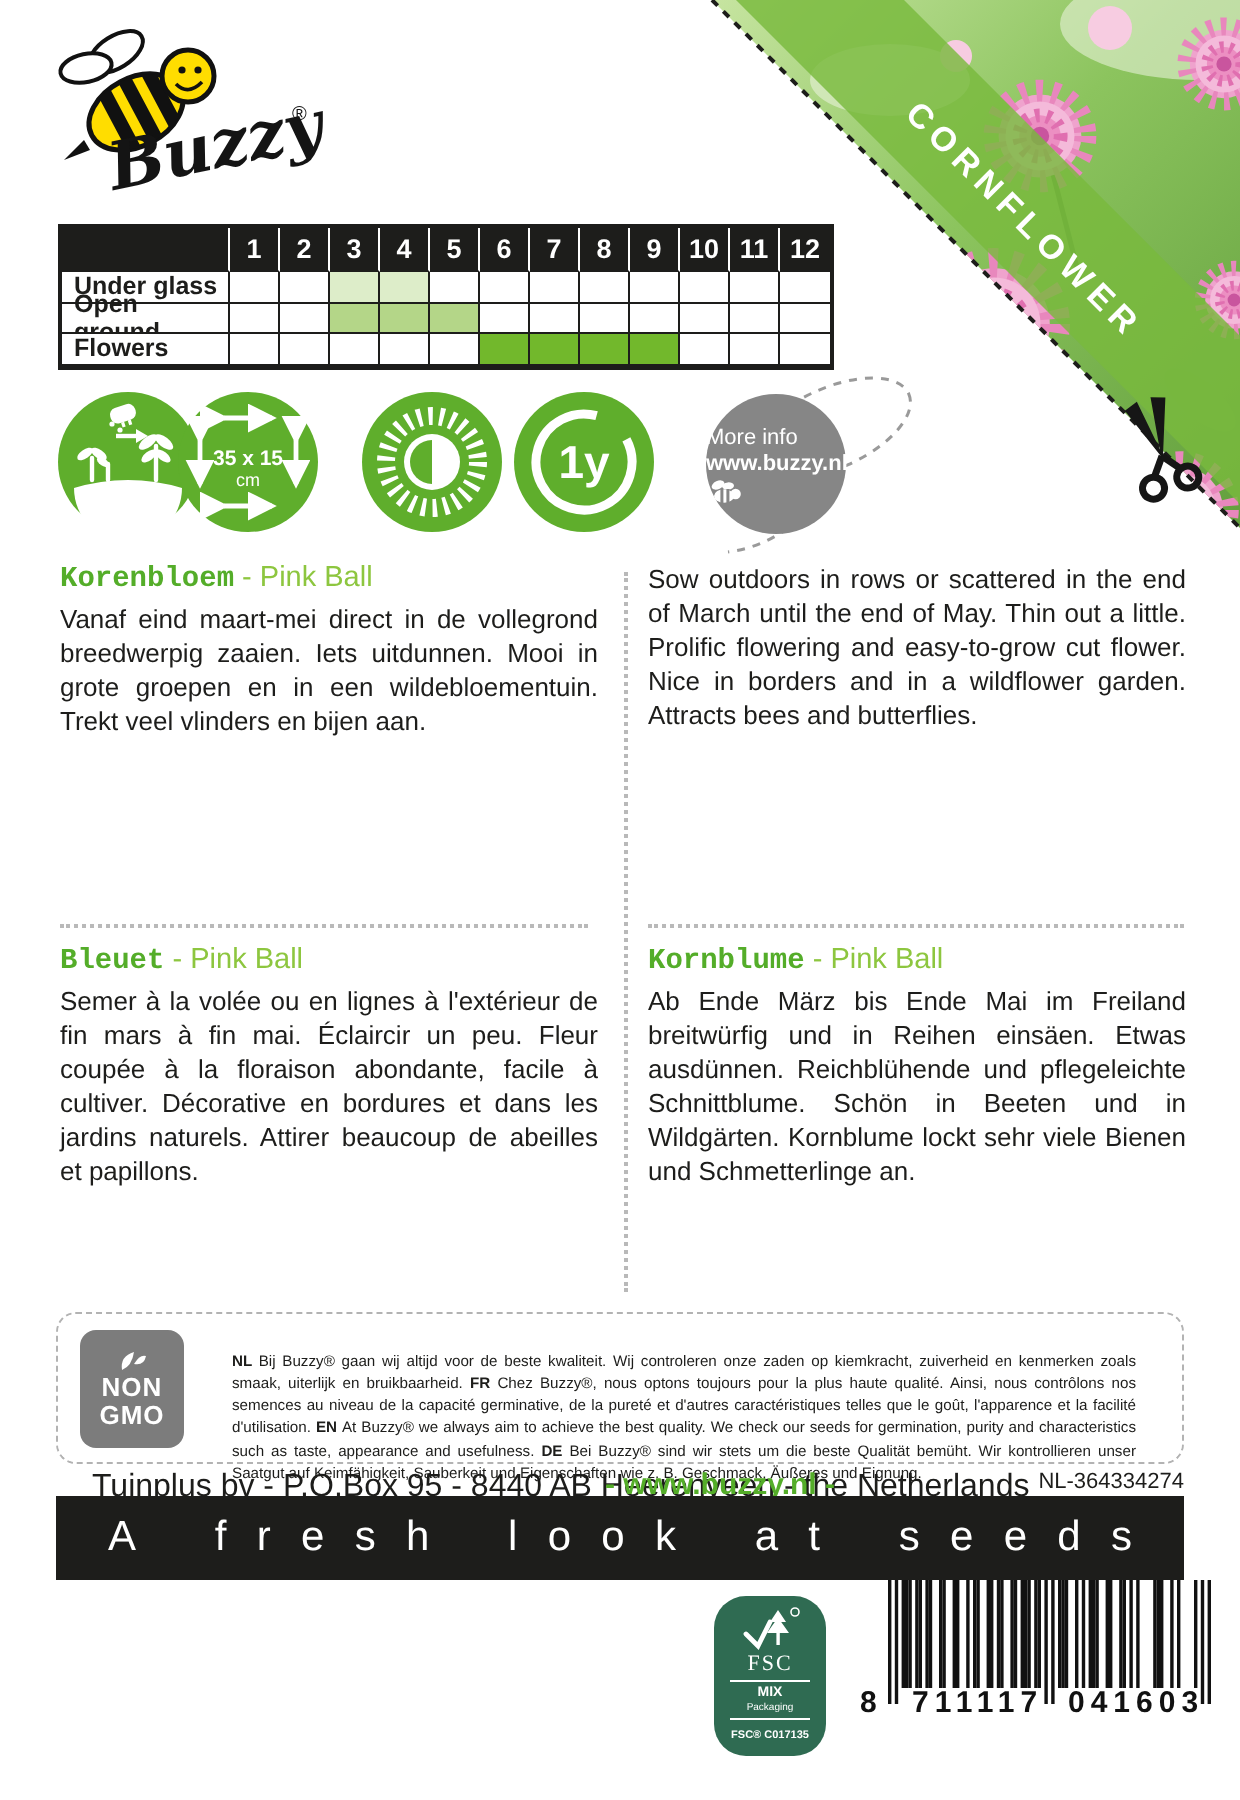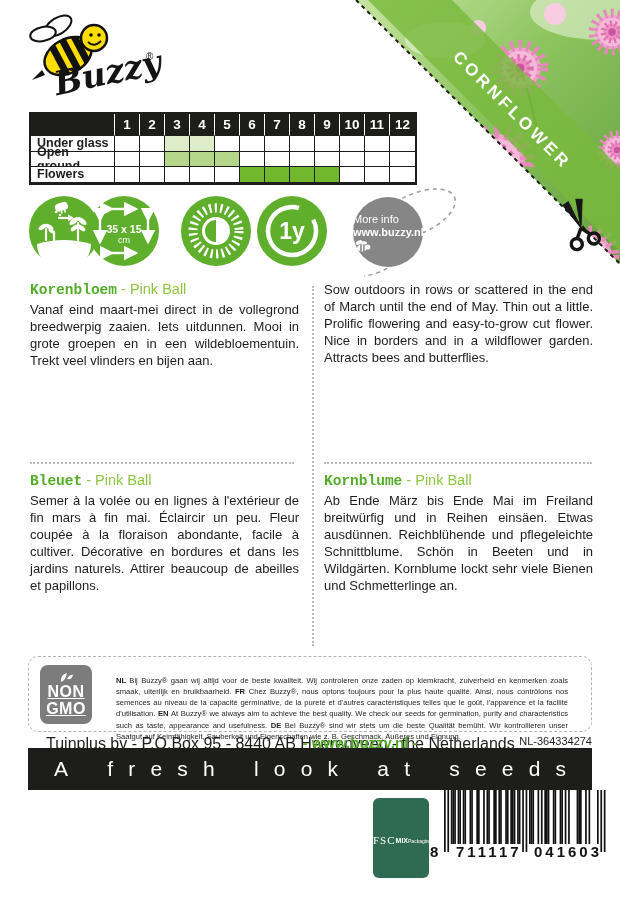--- a/index.html
+++ b/index.html
@@ -43,38 +43,38 @@
 
   .vdiv{position:absolute;left:312px;top:286px;height:360px;width:0;border-left:2px dotted #b9b9b9;}
   .hdiv{position:absolute;top:462px;height:0;border-top:2px dotted #b9b9b9;}
   .hdiv.l{left:30px;width:264px;}
   .hdiv.r{left:324px;width:268px;}
 
   
   .quality{position:absolute;left:28px;top:656px;width:564px;height:76px;border:1.5px dashed #b3b3b3;border-radius:10px;box-sizing:border-box;}
   .nongmo{position:absolute;left:11px;top:8px;width:52px;height:59px;background:#7c7c7c;border-radius:8px;
           display:flex;flex-direction:column;align-items:center;justify-content:center;color:#fff;}
-  .nongmo .t{font-weight:bold;font-size:16px;line-height:1.05;letter-spacing:.5px;text-decoration:underline;}
+  .nongmo .t{font-weight:bold;font-size:13px;line-height:1.05;letter-spacing:.5px;}
   #fine-print{position:absolute;left:73px;right:9px;top:4px;margin:14px;font-size:7.6px;line-height:1.47;text-align:justify;color:#1d1d1b;}
   #fine-print b{font-weight:bold;}
 
   
   .addr{position:absolute;left:46px;top:735px;font-size:16px;}
   .web{position:absolute;left:360px;top:734px;transform:translateX(-50%);font-size:15px;font-weight:bold;color:#54ad29;}
   .batch{position:absolute;right:28px;top:735px;font-size:11px;}
 
   
   .slogan{position:absolute;left:28px;top:748px;width:564px;height:42px;background:#1d1d1b;color:#fff;
           display:flex;align-items:center;justify-content:space-between;padding:0 26px;box-sizing:border-box;
           font-size:21px;}
   .slogan .sp{width:9px;}
 
   
-  .fsc{position:absolute;left:357px;top:798px;width:56px;height:80px;background:#2f6b52;border-radius:6px;
-       display:flex;flex-direction:row;align-items:center;color:#fff;padding-top:4px;box-sizing:border-box;margin-left:16px;}
+  .fsc{position:absolute;left:357px;top:798px;width:56px;height:80px;background:#2f6b52;border-radius:16px;
+       display:flex;flex-direction:column;align-items:center;color:#fff;padding-top:4px;box-sizing:border-box;}
   .fsc .fsc-name{font-family:"Liberation Serif",serif;font-size:11px;letter-spacing:1px;margin-top:-1px;}
   .fsc .rule{width:40px;border-top:1px solid #fff;margin:2px 0;}
   .fsc .mix{font-size:7px;font-weight:bold;}
   .fsc .pkg{font-size:5px;margin-top:1px;}
   .fsc .lic{font-size:5.5px;font-weight:bold;margin-top:3px;}
 
   
   .barcode{position:absolute;left:430px;top:790px;width:180px;height:78px;}
   .barcode svg{position:absolute;left:14px;top:0;}
   .barcode svg rect{fill:#111;}

